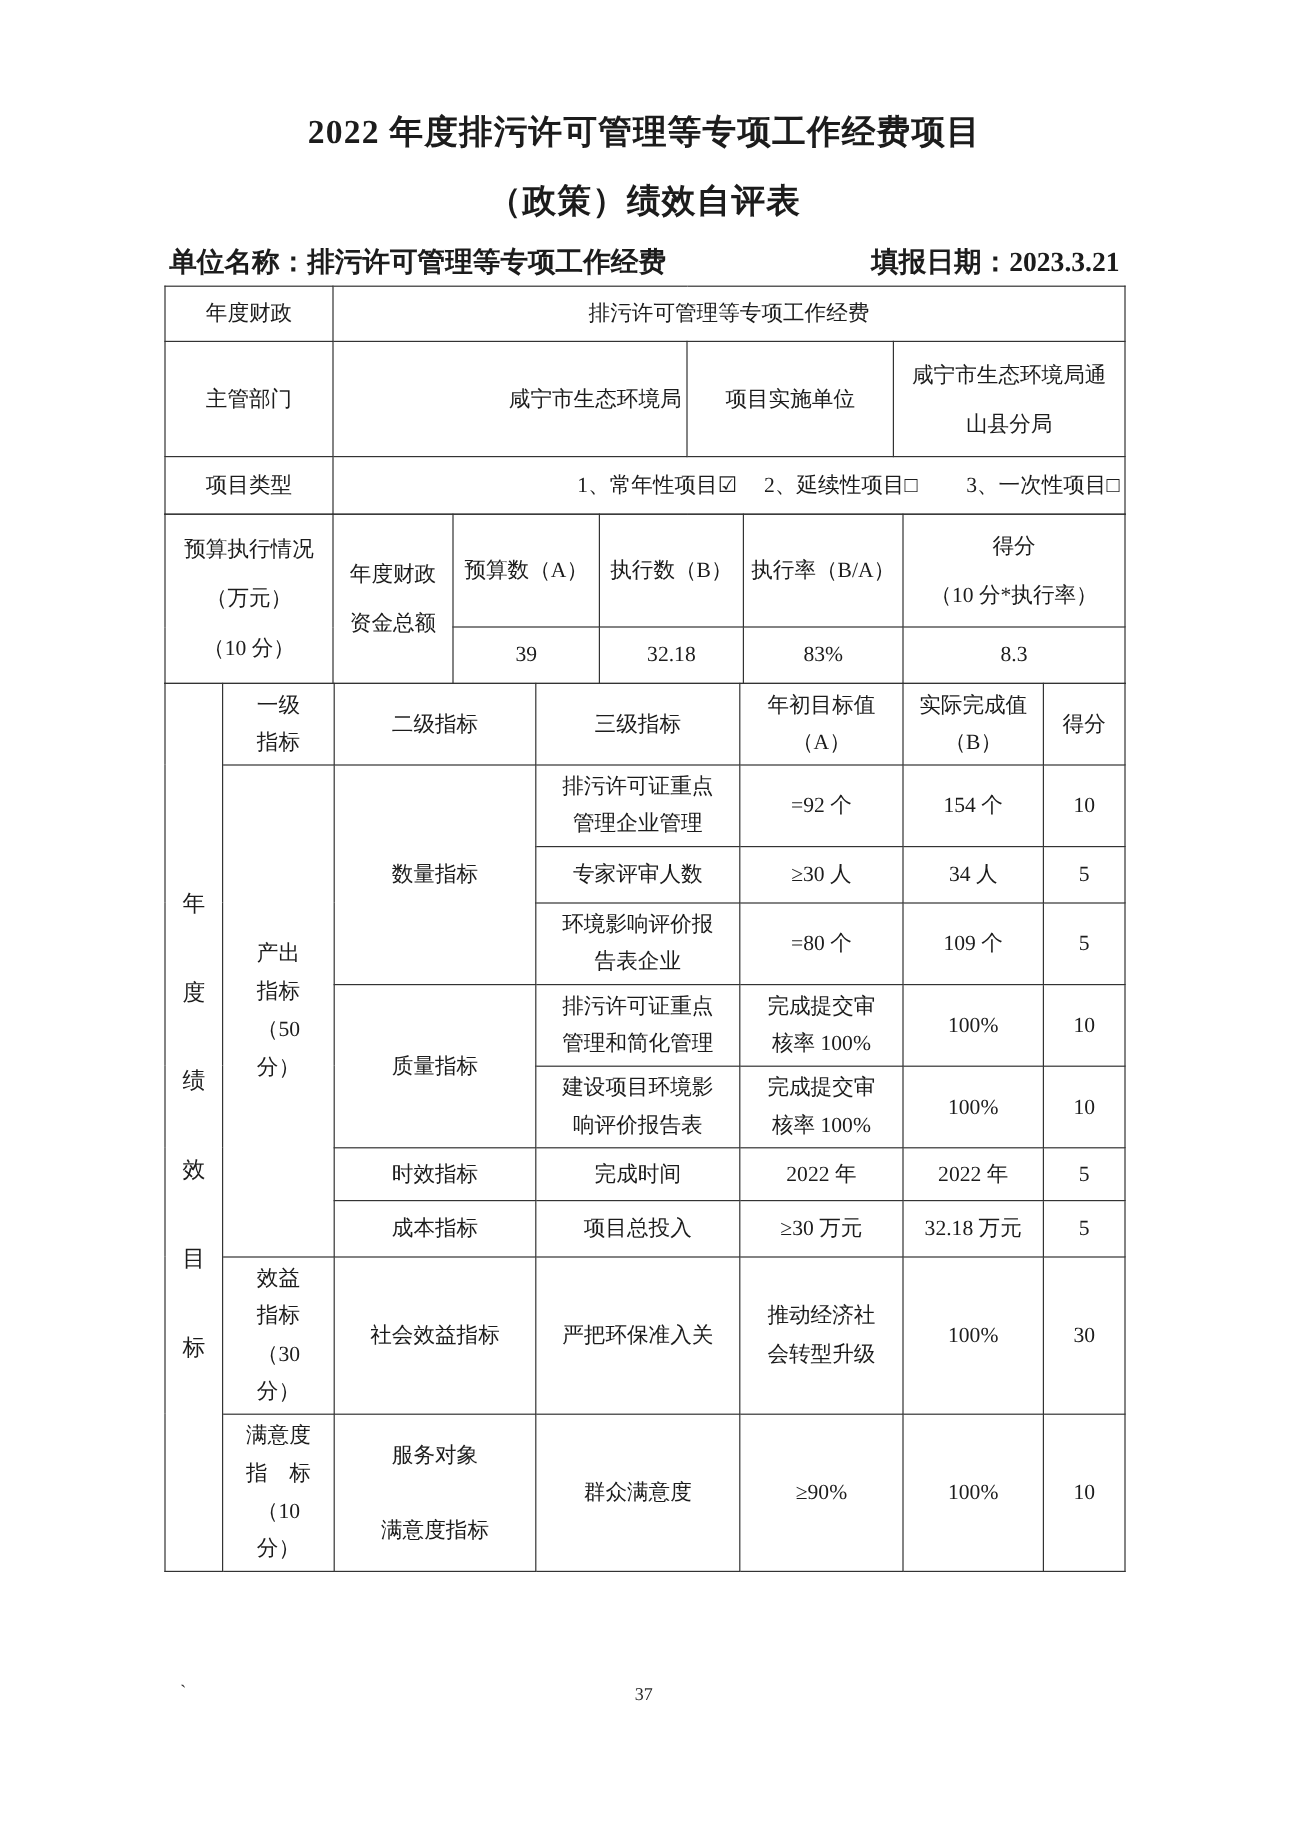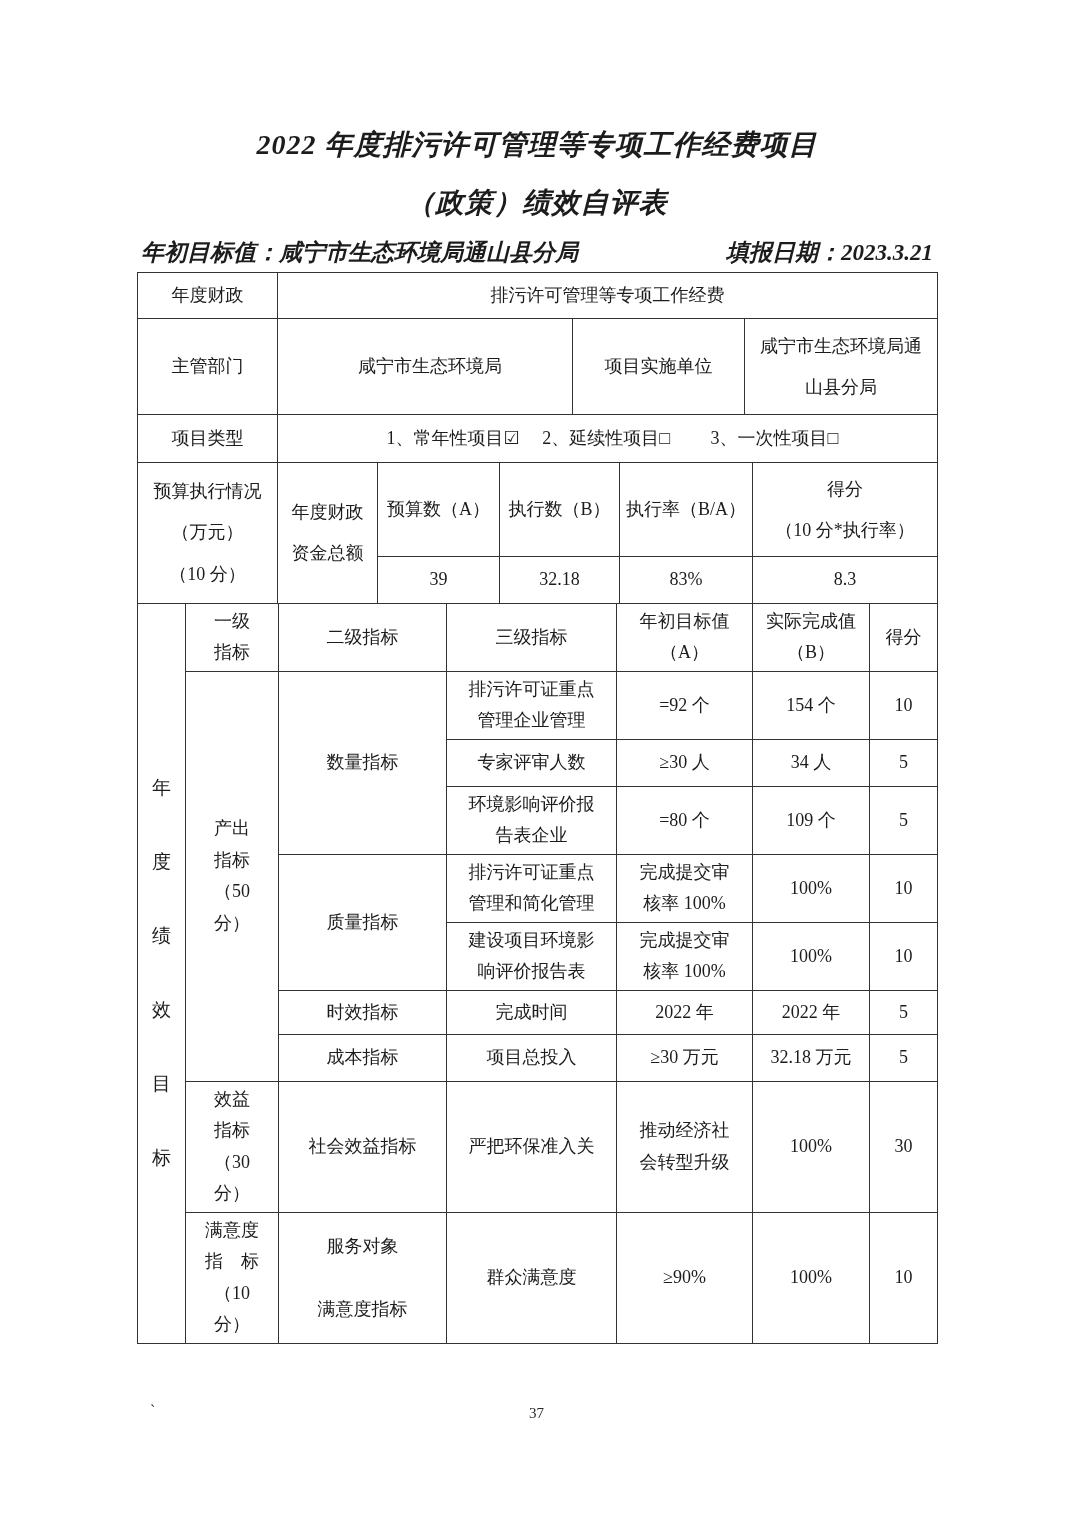--- a/index.html
+++ b/index.html
@@ -3,21 +3,21 @@
 <meta charset="utf-8">
 <style>
   html,body { margin:0; padding:0; background:#ffffff; }
   body {
     width:1074px; height:1520px;
     font-family:"Liberation Serif","DejaVu Serif",serif;
     color:#1c1c1c;
   }
   .page { position:relative; width:1074px; height:1520px; background:#ffffff; overflow:hidden; }
 
-  .header { padding-top:116px;font-style:italic; }
+  .header { padding-top:82px; }
   .title {
     text-align:center; font-size:28px; font-weight:bold;
     line-height:58px; letter-spacing:1px;
   }
   .unit-line {
     width:800px; margin:0 auto; height:40px;
     display:flex; justify-content:space-between; align-items:center;
     font-size:23px; font-weight:bold; padding:0 4px; box-sizing:border-box;
   }
 
@@ -28,21 +28,21 @@
   }
   table.tbl + table.tbl { margin-top:-1px; }
   .tbl td {
     border:1px solid #333333;
     text-align:center; vertical-align:middle;
     white-space:pre-line; line-height:1.75;
     padding:2px 4px; box-sizing:border-box;
     overflow:hidden;
   }
   .info-tbl td, .budget-tbl td { line-height:2.3; }
-  .tbl td.left { text-align:center; padding-left:14px; }
+  .tbl td.left { text-align:right; padding-left:14px; }
 
   .h46 { height:46px; } .h96 { height:96px; } .h48 { height:48px; }
   .h94 { height:94px; } .h45 { height:45px; }
   .h50 { height:50px; } .h63 { height:63px; } .h47 { height:47px; }
   .h61 { height:61px; } .h59 { height:59px; } .h58 { height:58px; }
   .h44 { height:44px; } .h103 { height:103px; } .h112 { height:112px;margin-top:48px; }
 
   .perf-tbl td.side { line-height:3.9; font-size:19px; }
   .perf-tbl td { line-height:1.75; }
 
@@ -57,21 +57,21 @@
 </style>
 </head>
 <body>
 
 <div class="page">
 
   <div class="header">
     <div class="title">2022 年度排污许可管理等专项工作经费项目</div>
     <div class="title">（政策）绩效自评表</div>
     <div class="unit-line">
-      <span>年初目标值：咸宁市生态环境局通山县分局</span>
+      <span>单位名称：排污许可管理等专项工作经费</span>
       <span>填报日期：2023.3.21</span>
     </div>
   </div>
 
   <div class="tables">
 
     <table class="tbl info-tbl">
       <colgroup>
           <col style="width:140px">
           <col style="width:295px">

